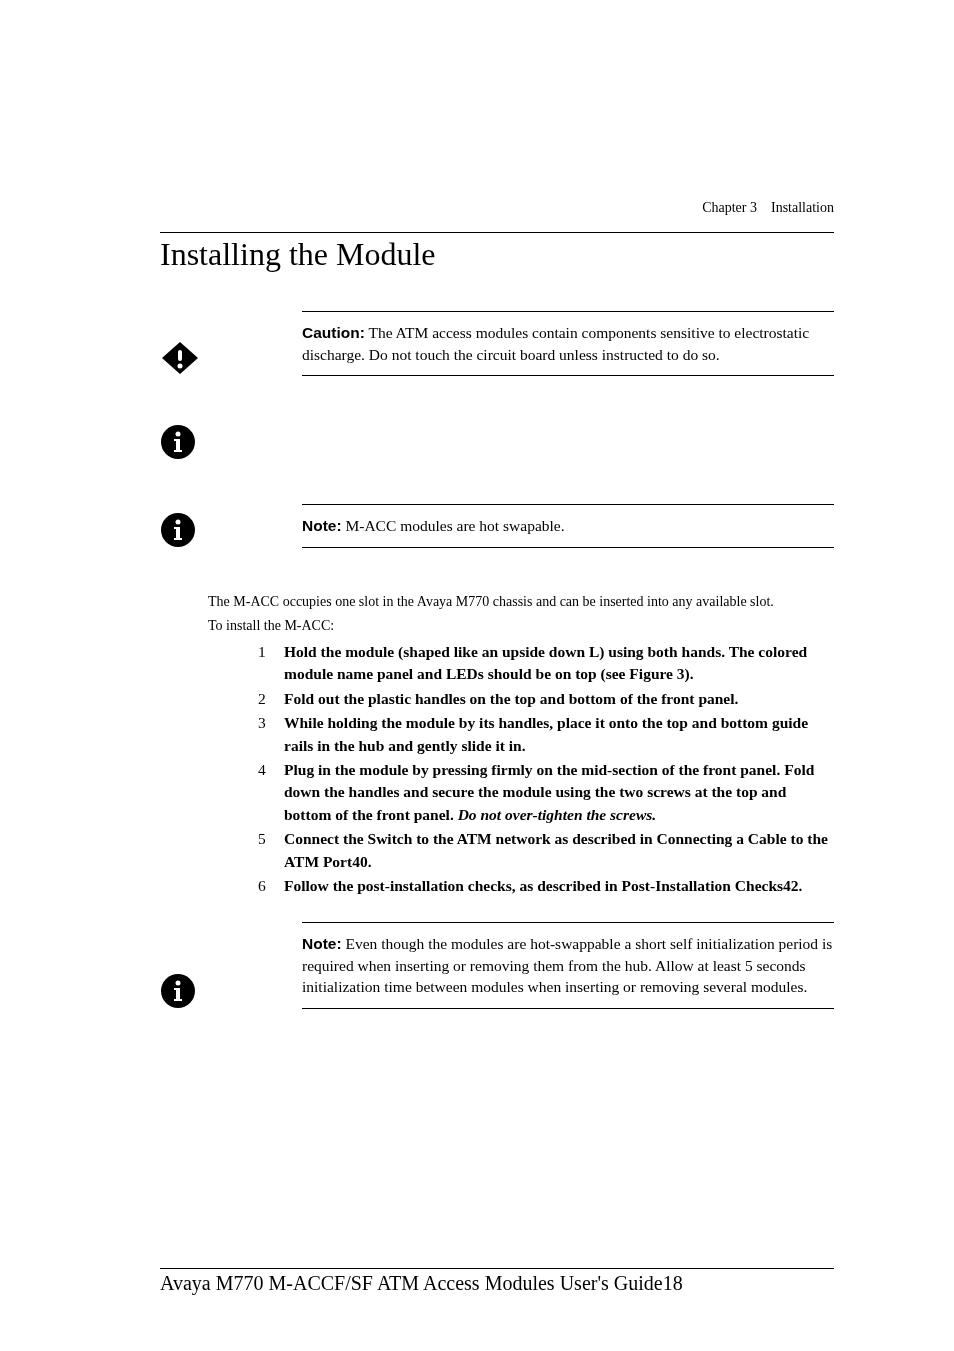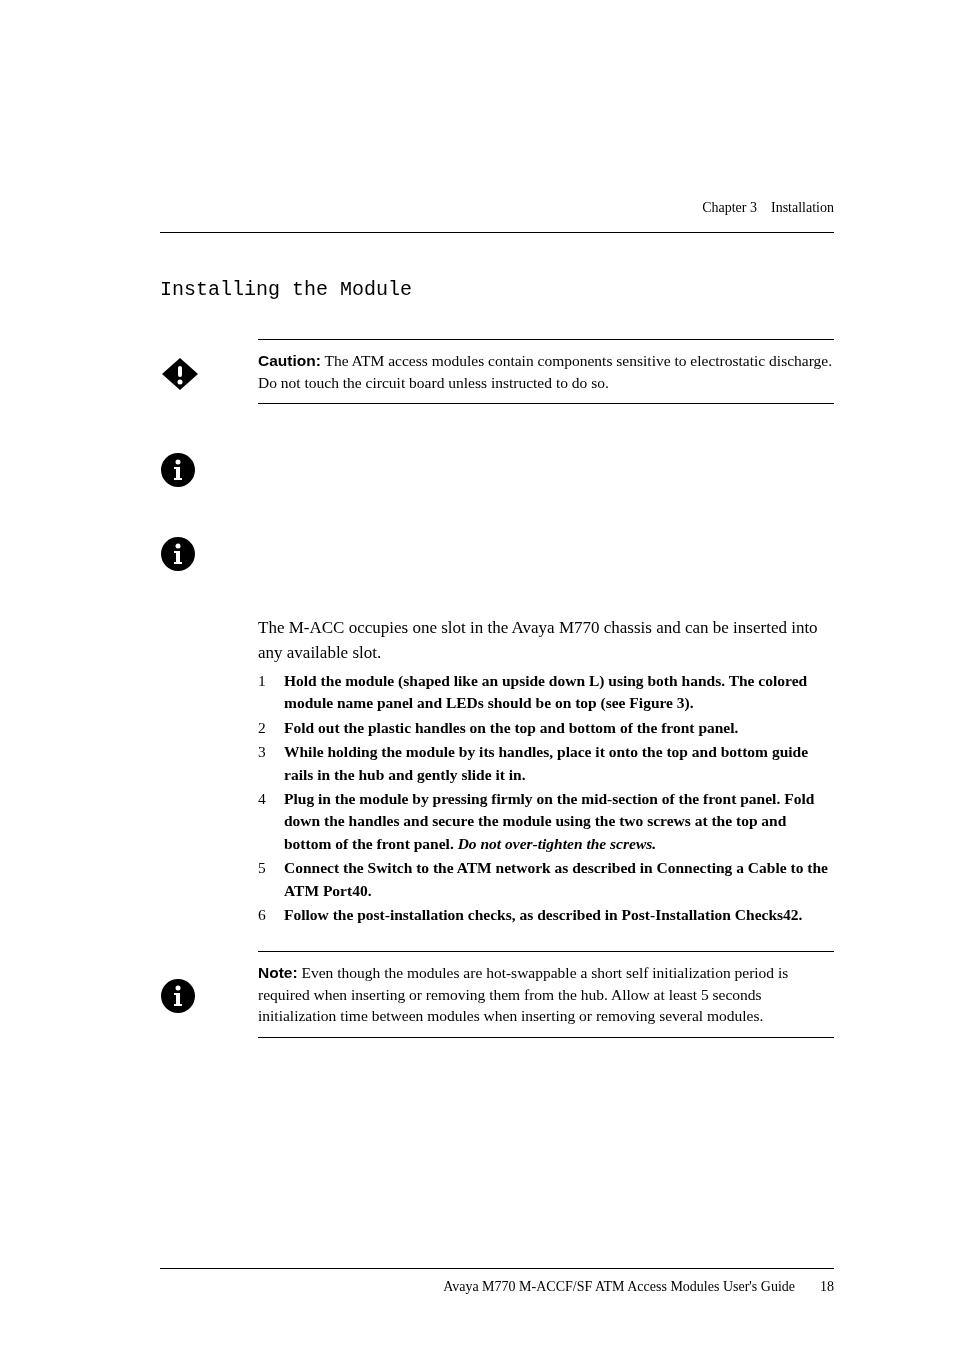--- a/index.html
+++ b/index.html
@@ -24,52 +24,52 @@
       text-align: left;
     }
     .header-rule {
       position: absolute;
       top: 232px;
       left: 160px;
       right: 120px;
       border-top: 1px solid #000;
     }
     .section-title {
-      margin-top: 78px;
-      font-size: 20px;
+      margin-top: 36px;
+      font-size: 32px;
       font-weight: normal;
       margin-bottom: 38px;
-      font-family: Liberation Mono, monospace;
     }
     .callout {
       display: flex;
-      align-items: center;
+      align-items: flex-end;
       margin-bottom: 44px;
+      gap: 44px;
     }
     .callout-icon {
       width: 40px;
       flex-shrink: 0;
       margin-right: 58px;
       margin-top: 4px;
     }
     .callout-body {
       flex: 1;
       border-top: 1px solid #000;
       border-bottom: 1px solid #000;
       padding: 10px 0;
       font-size: 15.5px;
       line-height: 1.4;
     }
     .callout-body .label {
       font-family: Arial, Helvetica, sans-serif;
       font-weight: bold;
     }
     .body-text {
-      margin-left: 98px;
-      font-size: 17px;
+      margin-left: 48px;
+      font-size: 14px;
       line-height: 1.45;
     }
     .body-text p {
       margin-bottom: 4px;
     }
     .steps {
       margin-left: 98px;
       font-size: 15.5px;
       line-height: 1.45;
       list-style: none;
@@ -95,24 +95,23 @@
       bottom: 82px;
       left: 160px;
       right: 120px;
       border-top: 1px solid #000;
     }
     .footer-text {
       position: absolute;
       bottom: 56px;
       left: 160px;
       right: 120px;
-      font-size: 14px;
+      font-size: 20px;
       display: flex;
-      justify-content: flex-end;
-      gap: 25px;
+      justify-content: flex-start;
     }
     svg {
       display: block;
     }
   </style>
 </head>
 <body>
 
 <div class="header-area">
   <span>Chapter 3</span>&nbsp;&nbsp;&nbsp;&nbsp;<span>Installation</span>
@@ -146,24 +145,29 @@
 </div>
 
 <div class="callout">
   <div class="callout-icon">
     <svg width="36" height="36" viewBox="0 0 36 36">
       <circle cx="18" cy="18" r="17" fill="#000"></circle>
       <circle cx="18" cy="10" r="2.5" fill="#fff"></circle>
       <path d="M14 15 L20 15 L20 26 L22 26 L22 28 L14 28 L14 26 L16 26 L16 17 L14 17 Z" fill="#fff"></path>
     </svg>
   </div>
+  <div class="callout-body">
+    <span class="label">Note:</span>
+    <span>M-ACC modules are hot swapable.</span>
+  </div>
 </div>
 
 <div class="body-text">
   <p>The M-ACC occupies one slot in the Avaya M770 chassis and can be inserted into any available slot.</p>
+  <p>To install the M-ACC:</p>
 </div>
 
 <ol class="steps">
   <li>
     <span class="num">1</span>
     <span class="txt">Hold the module (shaped like an upside down L) using both hands. The colored module name panel and LEDs should be on top (see Figure 3).</span>
   </li>
   <li>
     <span class="num">2</span>
     <span class="txt">Fold out the plastic handles on the top and bottom of the front panel.</span>

